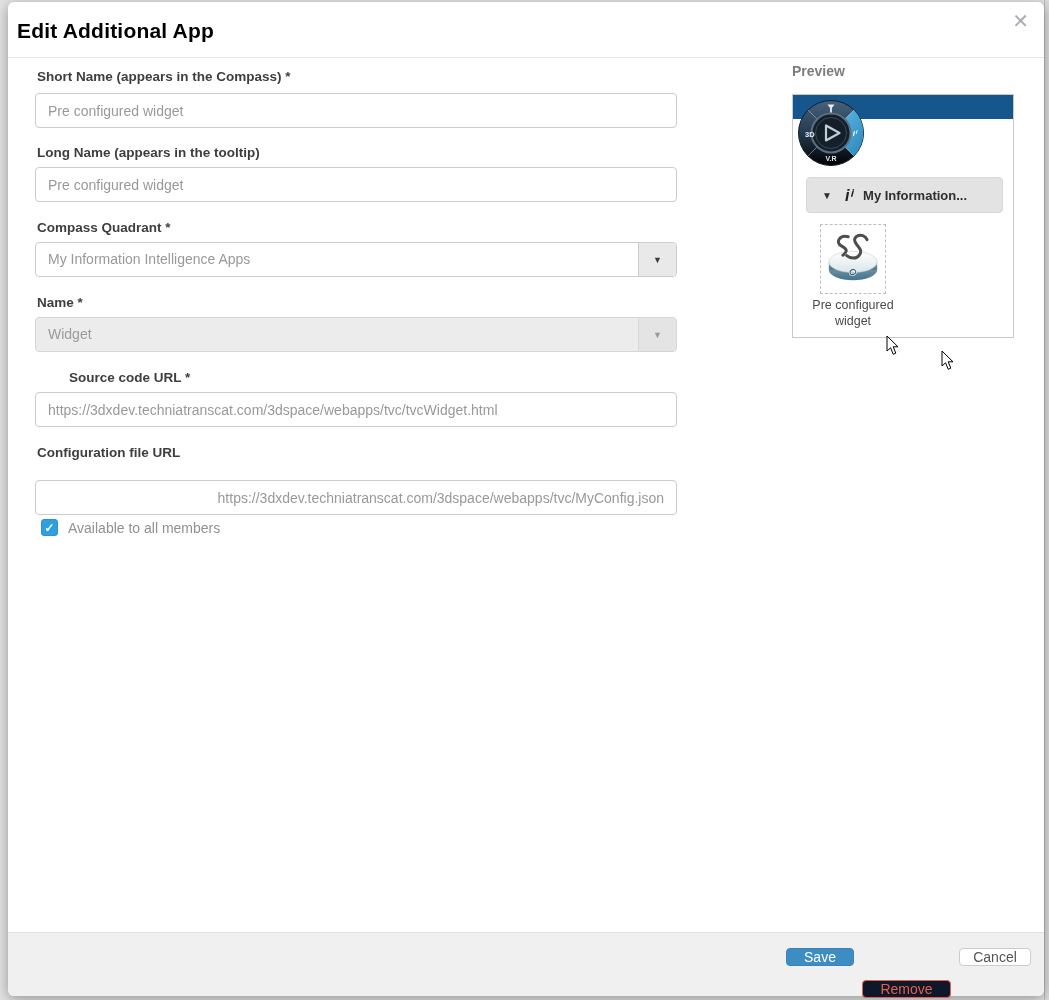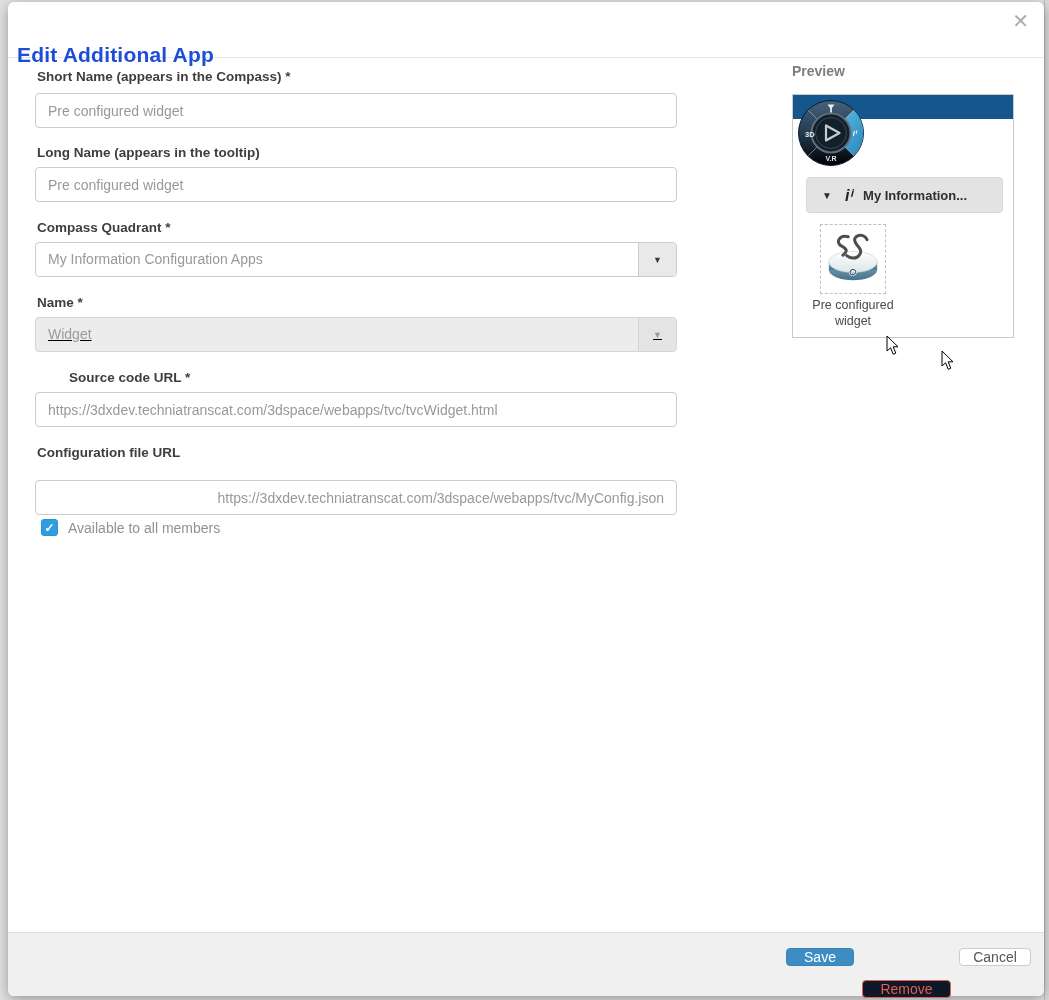--- a/index.html
+++ b/index.html
@@ -3,33 +3,33 @@
 <meta charset="utf-8">
 <style>
   * { margin:0; padding:0; box-sizing:border-box; }
   html,body { width:1049px; height:1000px; background:#e3e3e3; font-family:"Liberation Sans", sans-serif; overflow:hidden; }
   .page-strip-right { position:absolute; right:0; top:0; width:5px; height:1000px; background:#dcdcdc; border-left:1px solid #bdbdbd; }
 
   .dialog { position:absolute; left:8px; top:2px; width:1036px; height:994px; background:#fff;
             border-radius:6px; box-shadow:0 3px 14px rgba(0,0,0,.35); }
 
   .dlg-header { position:absolute; top:0; left:0; right:0; height:56px; border-bottom:1px solid #e6e6e6; border-radius:6px 6px 0 0; }
-  .dlg-title { position:absolute; left:9px; top:17px; font-size:21px; font-weight:bold; color:#1d4ed8; letter-spacing:.2px;margin-top:24px; }
+  .dlg-title { position:absolute; left:9px; top:17px; font-size:21px; font-weight:bold; color:#000000; letter-spacing:.2px; }
   .dlg-close { position:absolute; right:15px; top:9px; font-size:20px; color:#a9adb2; cursor:pointer; line-height:1; }
 
   .form-label { position:absolute; left:29px; font-size:13.5px; font-weight:bold; color:#3e3e3e; }
   .text-input { position:absolute; left:27px; width:642px; height:35px; border:1px solid #ccc; border-radius:4px;
                 font-family:"Liberation Sans", sans-serif; font-size:14px; color:#98999b; padding:0 12px; background:#fff; outline:none; }
 
   .select-box { position:absolute; left:27px; width:642px; height:35px; border:1px solid #ccc; border-radius:4px;
                 background:#fff; display:flex; overflow:hidden; cursor:pointer; }
   .select-value { flex:1; line-height:33px; padding:0 12px; font-size:14px; color:#98999b; white-space:nowrap; }
   .select-arrow { width:38px; border-left:1px solid #ccc; background:#e9e9e9; display:flex; align-items:center; justify-content:center;
                   color:#3c3c3c; font-size:9px; }
-  .select-box.disabled { background:#ececec; border-color:#d6d6d6; cursor:default;text-decoration:underline; }
+  .select-box.disabled { background:#ececec; border-color:#d6d6d6; cursor:default; }
   .select-box.disabled .select-value { color:#9a9b9d; }
   .select-box.disabled .select-arrow { color:#9a9a9a; background:#e4e4e4; border-left-color:#d6d6d6; }
 
   .checkbox { position:absolute; left:33px; top:517px; width:17px; height:17px; background:#2f9fe0; border:1px solid #2b93d1;
               border-radius:3px; color:#fff; font-size:12px; text-align:center; line-height:16px; font-weight:bold; cursor:pointer; }
   .checkbox-label { position:absolute; left:60px; top:518px; font-size:14px; color:#8f9194; }
 
   .preview-title { position:absolute; left:784px; top:61px; font-size:14px; font-weight:bold; color:#7d7d7d; }
   .preview-box { position:absolute; left:784px; top:92px; width:222px; height:244px; border:1px solid #c9c9c9; background:#fff; }
   .preview-bar { position:absolute; top:0; left:0; right:0; height:24px; background:#15578c; }
@@ -66,21 +66,21 @@
   </div>
 
   <div class="form-label" style="top:67px;">Short Name (appears in the Compass) *</div>
   <input class="text-input" style="top: 91px;" value="Pre configured widget">
 
   <div class="form-label" style="top:143px;">Long Name (appears in the tooltip)</div>
   <input class="text-input" style="top: 165px;" value="Pre configured widget">
 
   <div class="form-label" style="top:218px;">Compass Quadrant *</div>
   <div class="select-box" style="top:240px;">
-    <div class="select-value">My Information Configuration Apps</div>
+    <div class="select-value">My Information Intelligence Apps</div>
     <div class="select-arrow">▼</div>
   </div>
 
   <div class="form-label" style="top:293px;">Name *</div>
   <div class="select-box disabled" style="top:315px;">
     <div class="select-value">Widget</div>
     <div class="select-arrow">▼</div>
   </div>
 
   <div class="form-label" style="top:368px;margin-left:32px;">Source code URL *</div>

